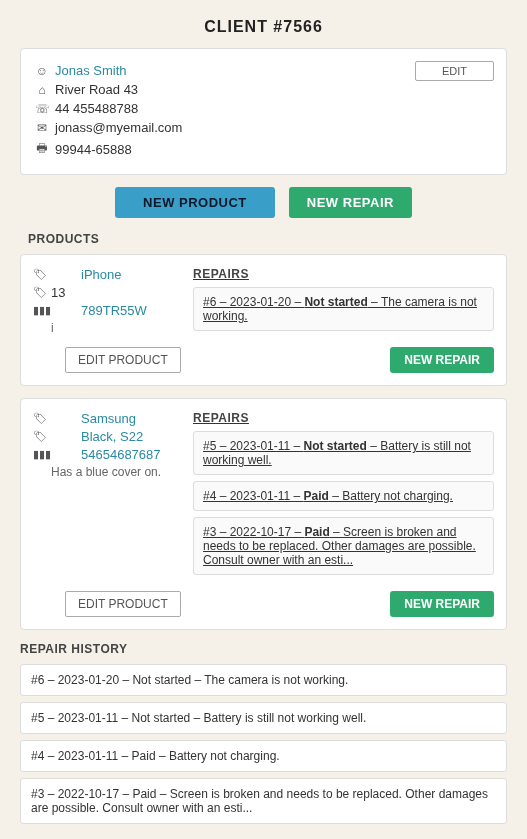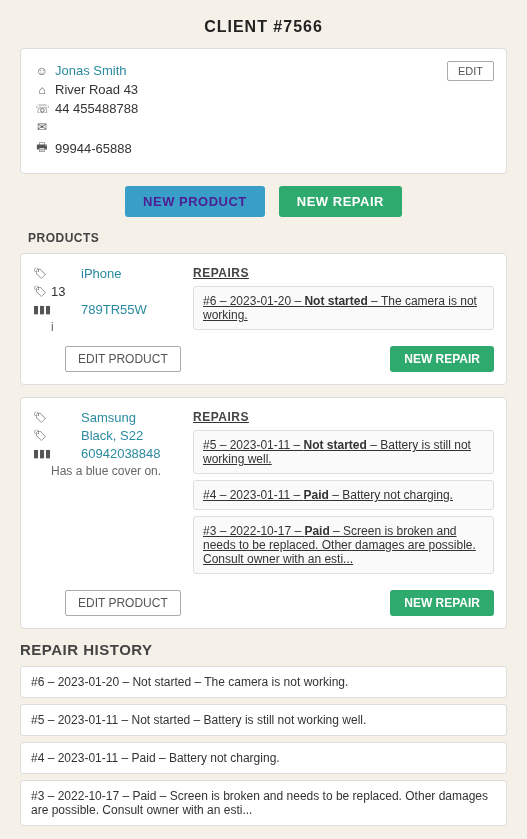--- a/index.html
+++ b/index.html
@@ -46,35 +46,35 @@
       font-weight: normal;
     }
     .edit-btn {
       position: absolute;
       top: 12px;
       right: 12px;
       border: 1px solid #aaa;
       background: #fff;
       color: #555;
       font-size: 11px;
-      padding: 3px 10px;
+      padding: 3px 26px;
       cursor: pointer;
       border-radius: 2px;
     }
     .action-buttons {
       display: flex;
       justify-content: center;
       gap: 14px;
       margin: 10px 0 14px;
     }
     .btn-new-product {
       background-color: #3a9fc8;
-      color: #4c1d95;
+      color: #0f172a;
       border: none;
-      padding: 8px 18px;
+      padding: 8px 28px;
       font-size: 13px;
       font-weight: bold;
       cursor: pointer;
       border-radius: 3px;
       letter-spacing: 0.5px;
     }
     .btn-new-repair {
       background-color: #2eaa6e;
       color: #fff;
       border: none;
@@ -176,21 +176,21 @@
       padding: 6px 14px;
       font-size: 12px;
       font-weight: bold;
       cursor: pointer;
       border-radius: 3px;
     }
     .repair-history-section {
       margin: 4px 20px 0;
     }
     .repair-history-label {
-      font-size: 15px;
+      font-size: 12px;
       font-weight: bold;
       color: #444;
       letter-spacing: 0.5px;
       margin-bottom: 8px;
     }
     .history-item {
       background: #fff;
       border: 1px solid #ddd;
       border-radius: 3px;
       padding: 8px 10px;
@@ -211,20 +211,21 @@
   <div class="client-field">
     <span class="icon">⌂</span>
     <span>River Road 43</span>
   </div>
   <div class="client-field">
     <span class="icon">☏</span>
     <span>44 455488788</span>
   </div>
   <div class="client-field">
     <span class="icon">✉</span>
+    <span>jonass@myemail.com</span>
   </div>
   <div class="client-field">
     <span class="icon">🖶</span>
     <span>99944-65888</span>
   </div>
   <button class="edit-btn">EDIT</button>
 </div>
 
 <div class="action-buttons">
   <button class="btn-new-product">NEW PRODUCT</button>
@@ -270,21 +271,21 @@
         <div class="prod-field">
           <span class="icon">🏷</span>
           <a href="#" class="prod-link">Samsung</a>
         </div>
         <div class="prod-field">
           <span class="icon">🏷</span>
           <a href="#" class="prod-link">Black, S22</a>
         </div>
         <div class="prod-field">
           <span class="icon">▮▮▮</span>
-          <a href="#" class="prod-link">60942038848</a>
+          <a href="#" class="prod-link">54654687687</a>
         </div>
         <div class="prod-note">Has a blue cover on.</div>
       </div>
       <div class="repairs-section">
         <div class="repairs-label">REPAIRS</div>
 
       <div class="repair-item">
         <span>#5 – 2023-01-11 – </span><span class="status-bold">Not started</span><span> – Battery is still not working well.</span>
       </div>
       <div class="repair-item">

